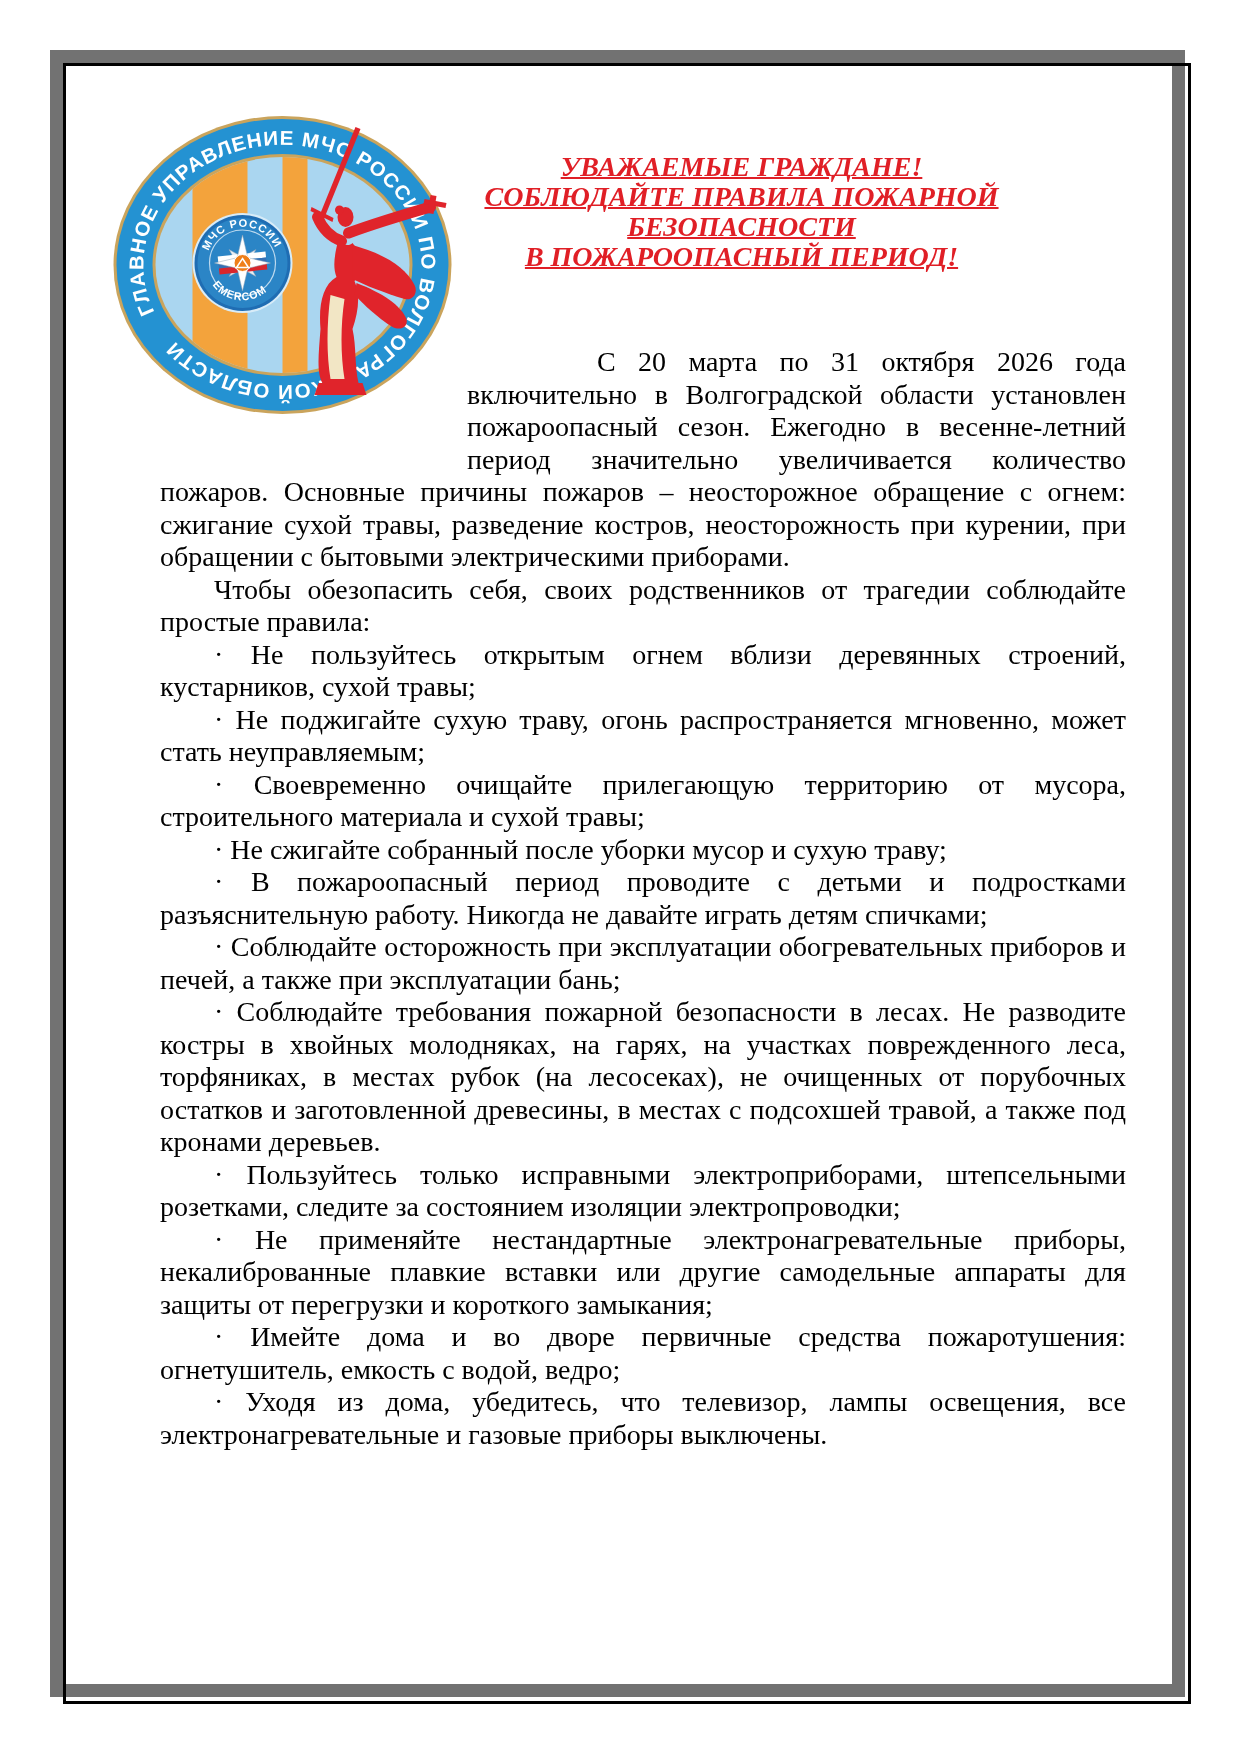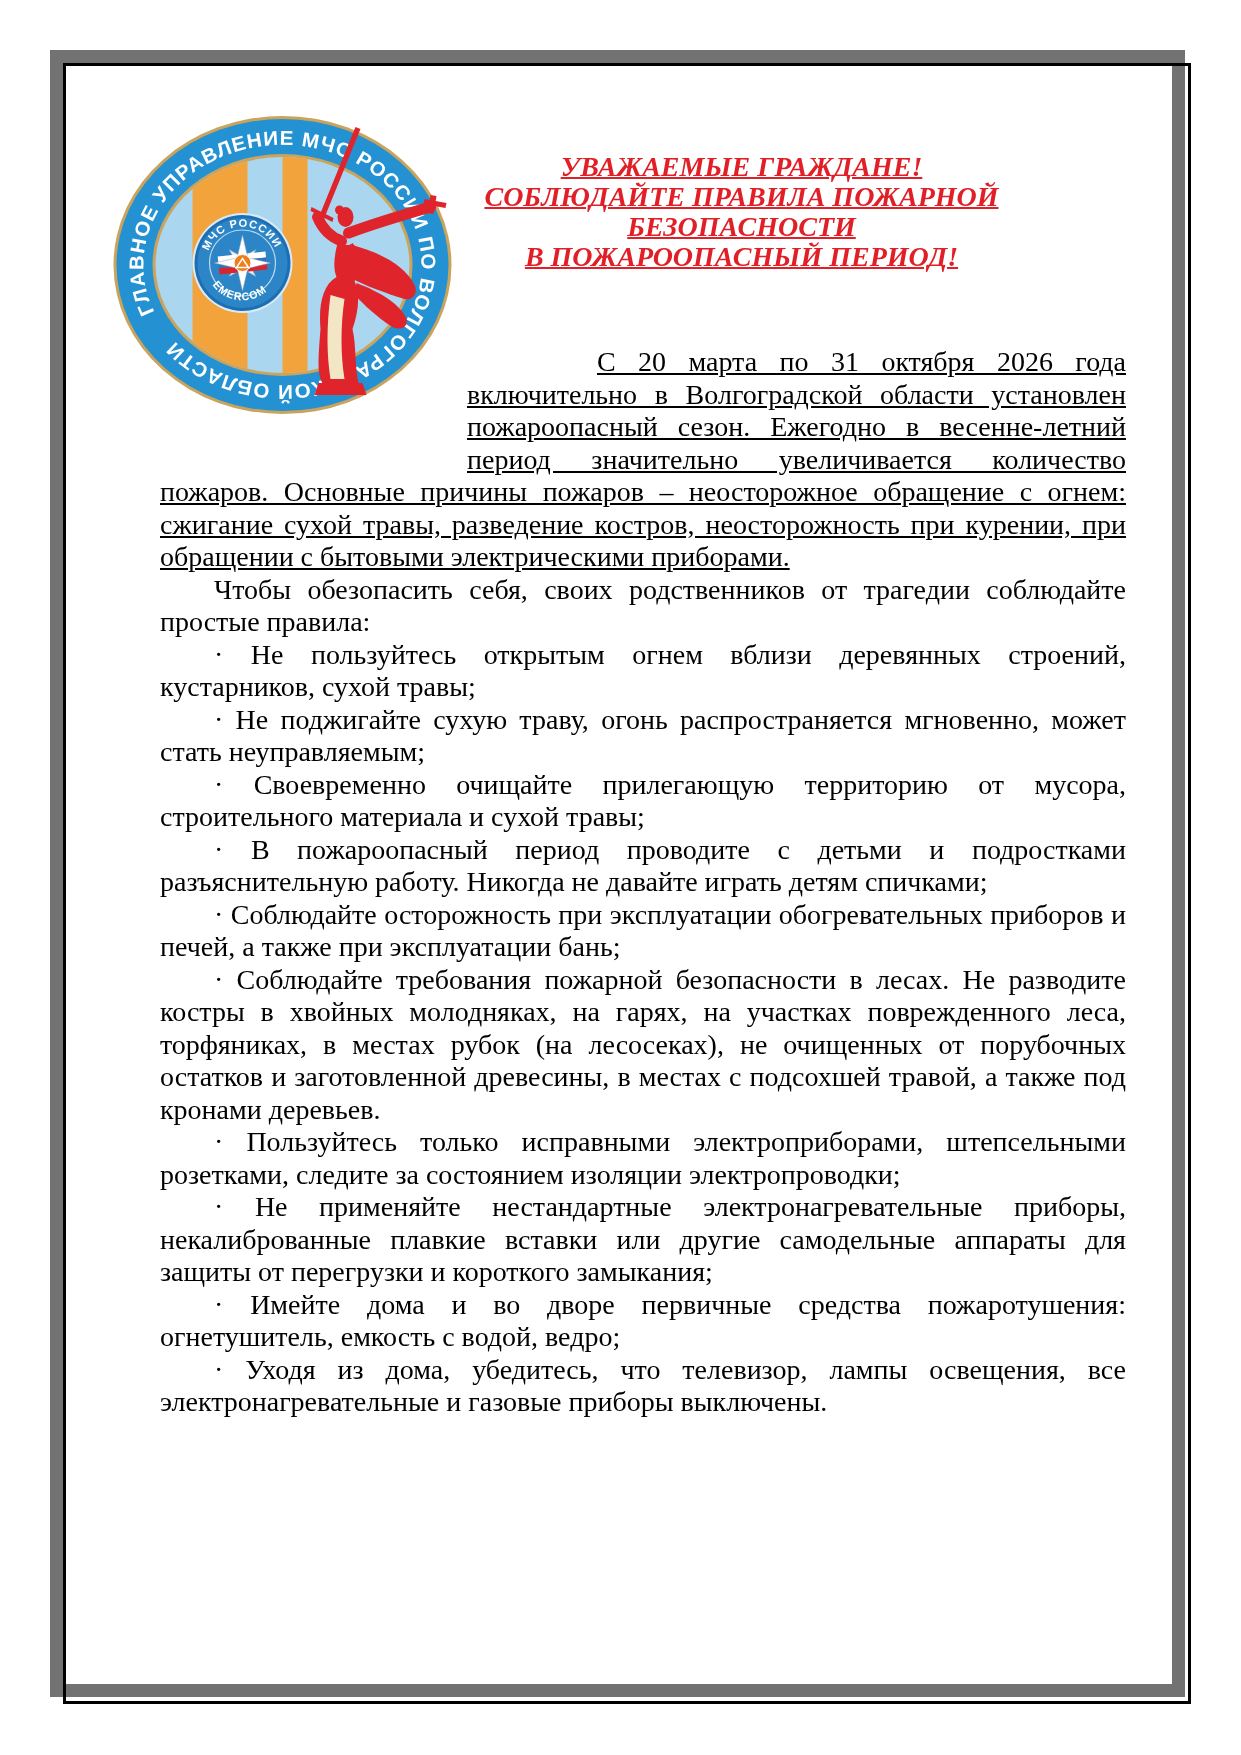--- a/index.html
+++ b/index.html
@@ -31,21 +31,21 @@
     font-size:28px; line-height:30px;
     font-weight:bold; font-style:italic;
     color:#e01f26; text-align:center;
     text-decoration:underline; text-decoration-thickness:2px;
     white-space:pre-line;
   }
   .para {
     margin:0; font-size:28px; line-height:32.5px;
     color:#000000; text-align:justify; text-indent:54px;
   }
-  .para.first { text-indent:130px;text-decoration:underline; }
+  .para.first { text-indent:130px; }
   .doc-footer {
     margin:6px 0 0 0; padding:0 80px;
     font-size:28px; line-height:36px; font-weight:bold;
     color:#7030a0; text-align:center;
     text-decoration:underline; text-decoration-thickness:2px;
   }
   svg text { font-family:"Liberation Sans", sans-serif; }
 </style>
 </head>
 <body>
@@ -124,20 +124,21 @@
 СОБЛЮДАЙТЕ ПРАВИЛА ПОЖАРНОЙ
 БЕЗОПАСНОСТИ
 В ПОЖАРООПАСНЫЙ ПЕРИОД!</div>
 
     <p class="para first">С 20 марта по 31 октября 2026 года включительно в Волгоградской области установлен пожароопасный сезон. Ежегодно в весенне-летний период значительно увеличивается количество пожаров. Основные причины пожаров – неосторожное обращение с огнем: сжигание сухой травы, разведение костров, неосторожность при курении, при обращении с бытовыми электрическими приборами.</p>
     <p class="para">Чтобы обезопасить себя, своих родственников от трагедии соблюдайте простые правила:</p>
 
     <p class="para">· Не пользуйтесь открытым огнем вблизи деревянных строений, кустарников, сухой травы;</p>
     <p class="para">· Не поджигайте сухую траву, огонь распространяется мгновенно, может стать неуправляемым;</p>
     <p class="para">· Своевременно очищайте прилегающую территорию от мусора, строительного материала и сухой травы;</p>
+    <p class="para">· Не сжигайте собранный после уборки мусор и сухую траву;</p>
     <p class="para">· В пожароопасный период проводите с детьми и подростками разъяснительную работу. Никогда не давайте играть детям спичками;</p>
     <p class="para">· Соблюдайте осторожность при эксплуатации обогревательных приборов и печей, а также при эксплуатации бань;</p>
     <p class="para">· Соблюдайте требования пожарной безопасности в лесах. Не разводите костры в хвойных молодняках, на гарях, на участках поврежденного леса, торфяниках, в местах рубок (на лесосеках), не очищенных от порубочных остатков и заготовленной древесины, в местах с подсохшей травой, а также под кронами деревьев.</p>
     <p class="para">· Пользуйтесь только исправными электроприборами, штепсельными розетками, следите за состоянием изоляции электропроводки;</p>
     <p class="para">· Не применяйте нестандартные электронагревательные приборы, некалиброванные плавкие вставки или другие самодельные аппараты для защиты от перегрузки и короткого замыкания;</p>
     <p class="para">· Имейте дома и во дворе первичные средства пожаротушения: огнетушитель, емкость с водой, ведро;</p>
     <p class="para">· Уходя из дома, убедитесь, что телевизор, лампы освещения, все электронагревательные и газовые приборы выключены.</p>
 
   </div>
 </div>

